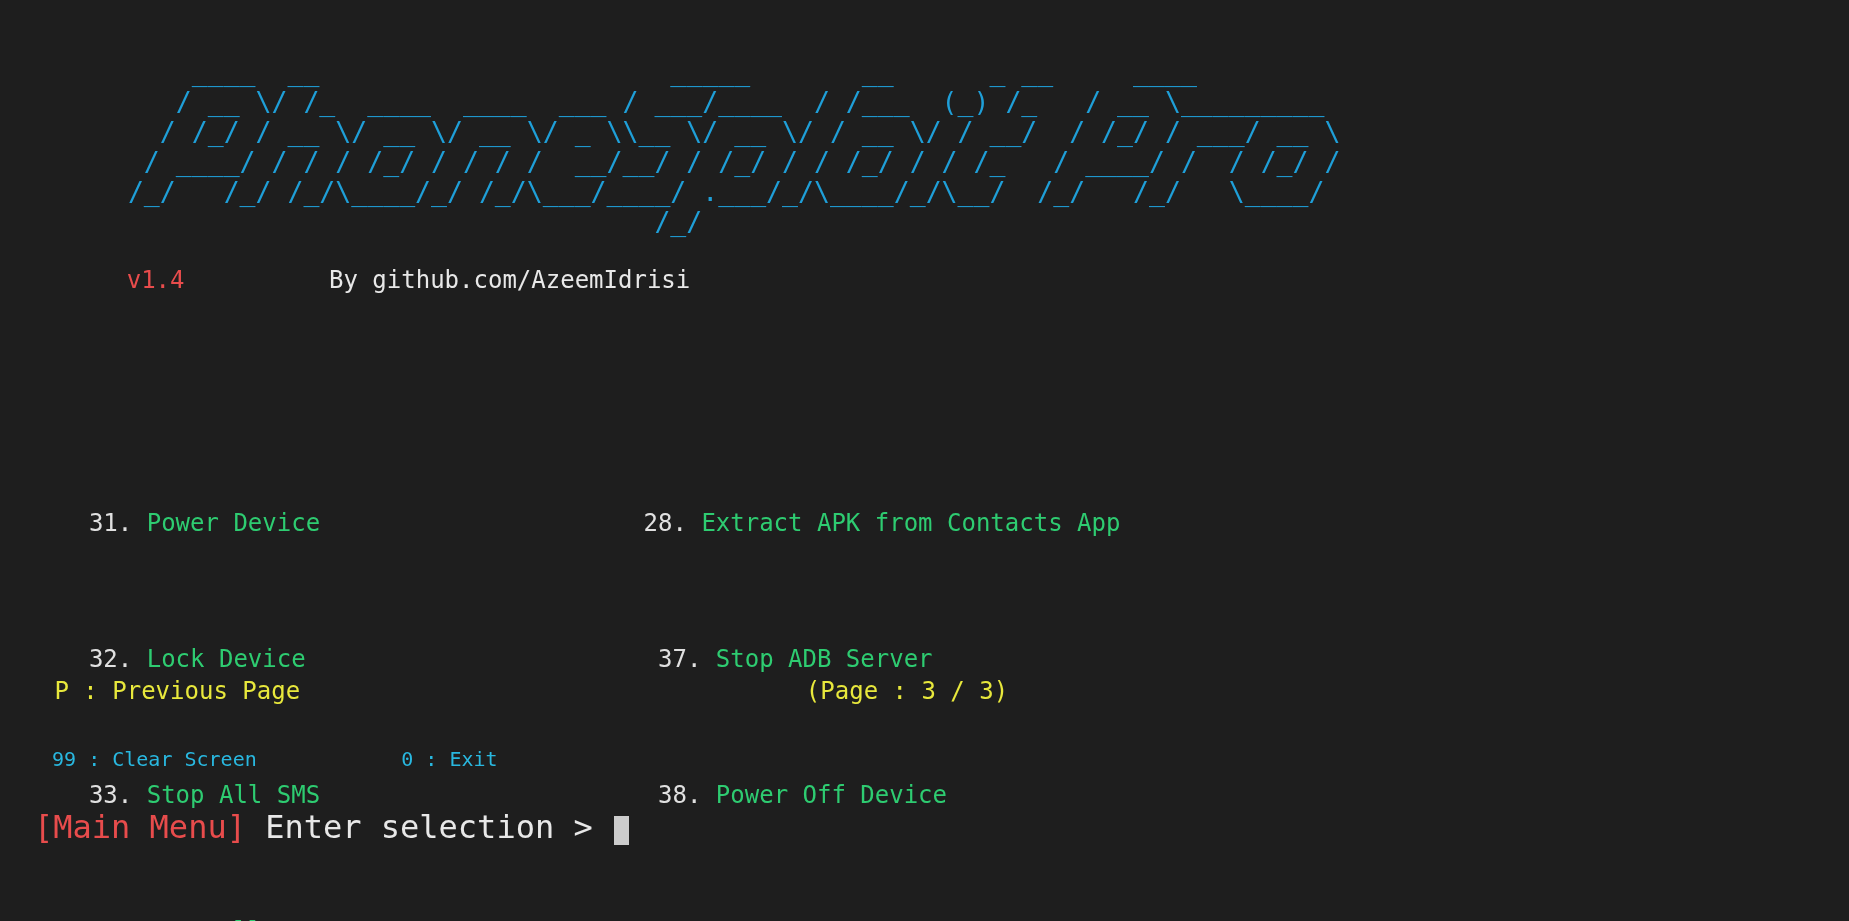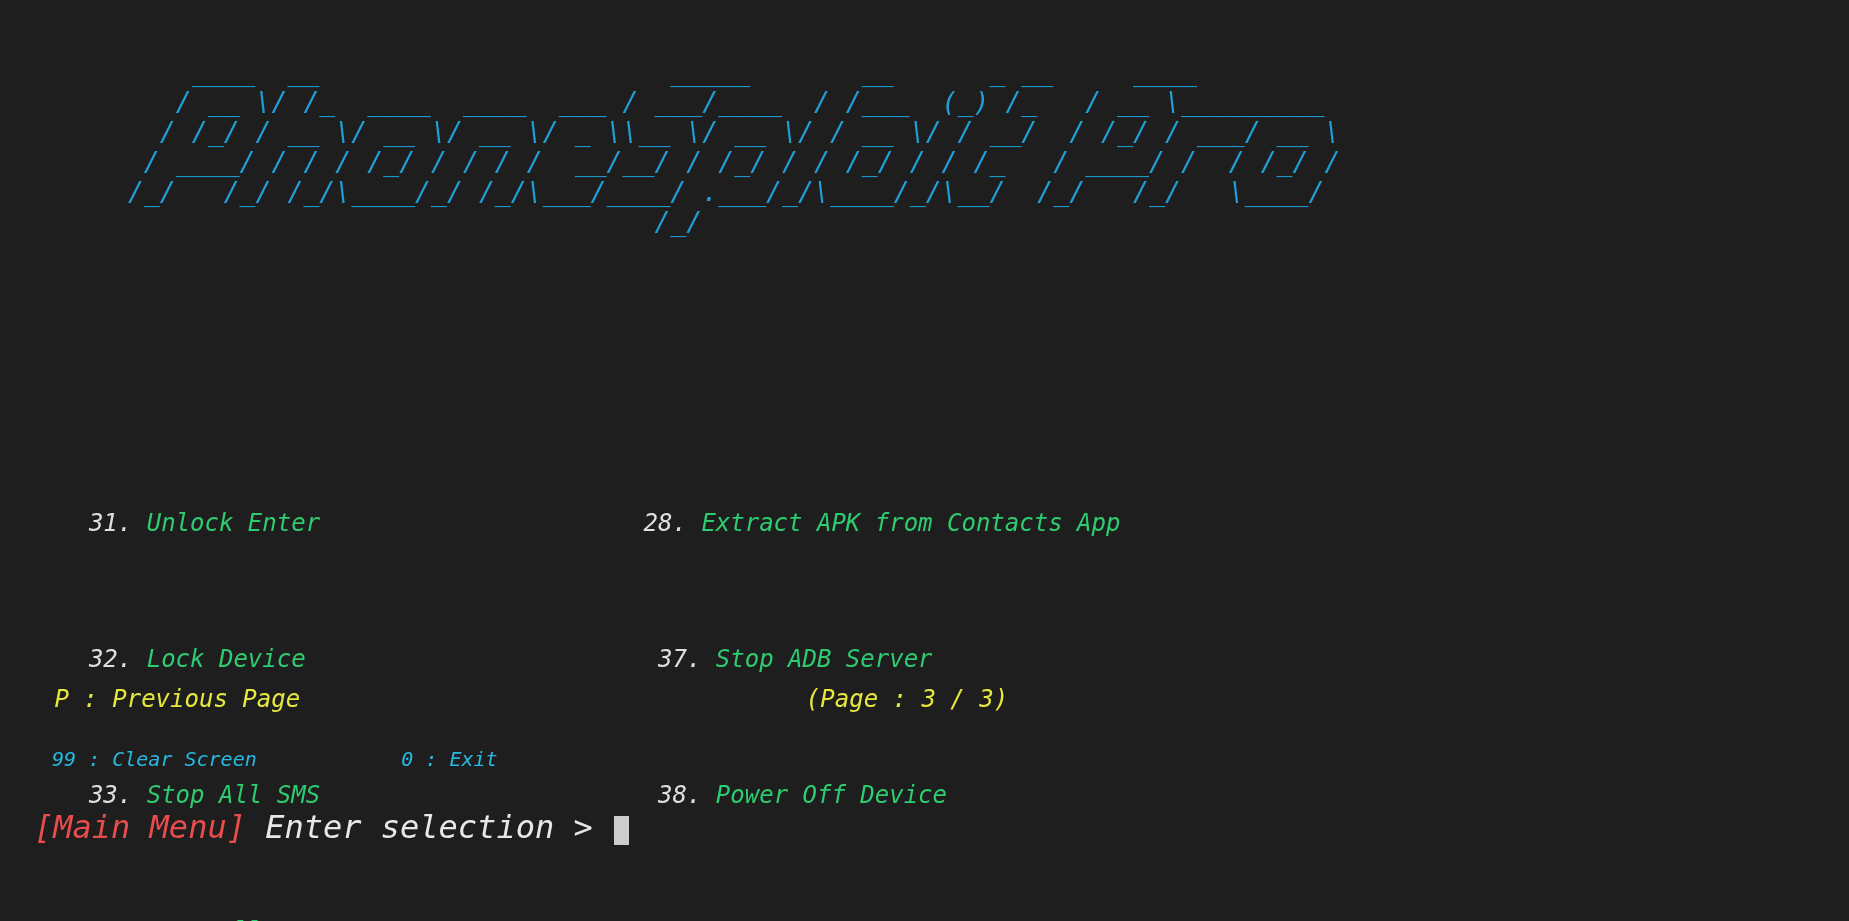--- a/index.html
+++ b/index.html
@@ -13,21 +13,20 @@
     overflow: hidden;
     font-family: "DejaVu Sans Mono", "Liberation Mono", monospace;
   }
 
   #terminal {
     position: relative;
     width: 1849px;
     height: 921px;
     background: #1e1e1e;
     box-sizing: border-box;
-    font-style: italic;
   }
 
   
   .banner {
     position: absolute;
     left: 96px;
     top: 30px;
     color: #1f9fd8;
     font-family: "DejaVu Sans Mono", "Liberation Mono", monospace;
     font-size: 26.5px;
@@ -83,21 +82,20 @@
   
   .pager {
     position: absolute;
     left: 40px;
     top: 676px;
     font-size: 24px;
     line-height: 30px;
     color: #e8e83c;
     white-space: pre;
     font-family: "DejaVu Sans Mono", "Liberation Mono", monospace;
-    margin-top: 8px;
   }
 
   
   .utility {
     position: absolute;
     left: 40px;
     top: 744px;
     font-size: 20px;
     line-height: 30px;
     color: #29b8e0;
@@ -135,24 +133,25 @@
 
 <div id="terminal">
 
   <pre class="banner">      ____  __                      _____       __      _ __     ____           
      / __ \/ /_  ____  ____  ___ / ___/____  / /___  (_) /_   / __ \_________
     / /_/ / __ \/ __ \/ __ \/ _ \\__ \/ __ \/ / __ \/ / __/  / /_/ / ___/ __ \
    / ____/ / / / /_/ / / / /  __/__/ / /_/ / / /_/ / / /_   / ____/ /  / /_/ /
   /_/   /_/ /_/\____/_/ /_/\___/____/ .___/_/\____/_/\__/  /_/   /_/   \____/
                                    /_/                                        </pre>
 
+  <div class="meta-row"><span>      </span><span class="version">v1.4</span><span>          </span><span class="byline">By github.com/AzeemIdrisi</span></div>
 
   <div class="menu">
 
-    <div class="menu-row"><span class="menu-gap">  </span><span class="menu-num">31.</span><span class="menu-gap"> </span><span class="menu-label">Unlock Enter</span><span class="menu-gap">              </span><span class="menu-gap">       </span><span class="menu-num">28.</span><span class="menu-gap"> </span><span class="menu-label">Extract APK from Contacts App</span></div>
+    <div class="menu-row"><span class="menu-gap">  </span><span class="menu-num">31.</span><span class="menu-gap"> </span><span class="menu-label">Power Device</span><span class="menu-gap">              </span><span class="menu-gap">       </span><span class="menu-num">28.</span><span class="menu-gap"> </span><span class="menu-label">Extract APK from Contacts App</span></div>
 
     <div class="menu-row"><span class="menu-gap">  </span><span class="menu-num">32.</span><span class="menu-gap"> </span><span class="menu-label">Lock Device</span><span class="menu-gap">                </span><span class="menu-gap">       </span><span class="menu-num">37.</span><span class="menu-gap"> </span><span class="menu-label">Stop ADB Server</span></div>
 
     <div class="menu-row"><span class="menu-gap">  </span><span class="menu-num">33.</span><span class="menu-gap"> </span><span class="menu-label">Stop All SMS</span><span class="menu-gap">               </span><span class="menu-gap">       </span><span class="menu-num">38.</span><span class="menu-gap"> </span><span class="menu-label">Power Off Device</span></div>
 
     <div class="menu-row"><span class="menu-gap">  </span><span class="menu-num">34.</span><span class="menu-gap"> </span><span class="menu-label">Dump All Contacts</span></div>
 
     
 
   </div>

